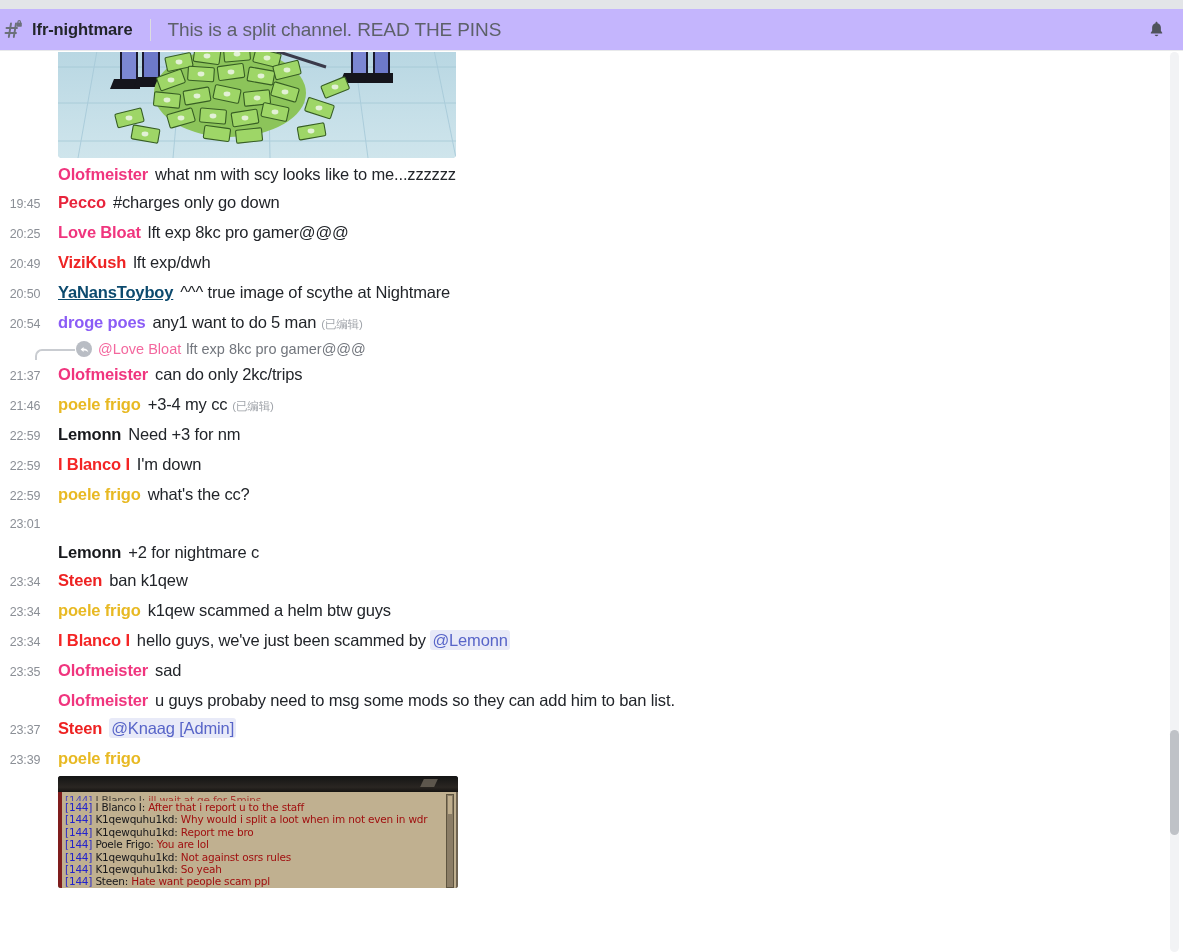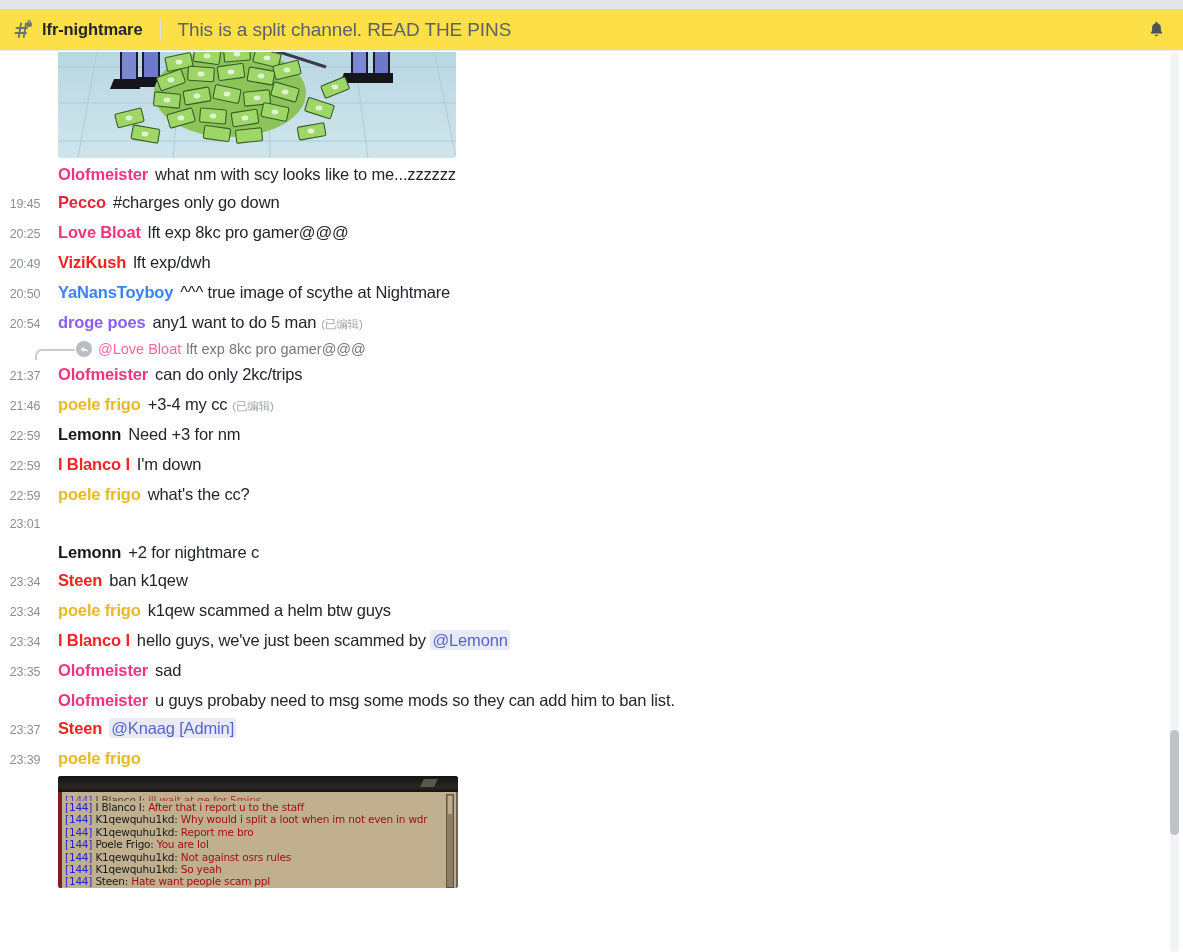--- a/index.html
+++ b/index.html
@@ -15,24 +15,24 @@
 
   
   .top-strip {
     position:absolute; top:0; left:0; width:1183px; height:9px;
     background:#e3e5e8;
   }
 
   
   .chan-header {
     position:absolute; top:9px; left:0; width:1183px; height:42px;
-    background:#fde047;
+    background:#c4b5fd;
     border-bottom:1px solid #e8e9eb;
     display:flex; align-items:center;
-    padding-left:10px;
+    padding-left:0;
   }
   .chan-icon { width:26px; height:26px; flex:0 0 26px; position:relative; margin-right:4px;
                display:flex; align-items:center; justify-content:center; }
   .chan-title {
     font-size:16.5px; font-weight:bold; color:#22252a; letter-spacing:-0.1px;
     margin-left:2px; white-space:nowrap;
   }
   .chan-div {
     width:1px; height:22px; background:#dcdde0; margin:0 16px 0 18px; flex:0 0 1px;
   }
@@ -284,21 +284,21 @@
           <div class="row">
             <span class="ts">20:25</span>
             <div class="body"><span class="uname" style="color: rgb(240, 53, 126);">Love Bloat</span><span class="mtext">lft exp 8kc pro gamer@@@</span></div>
           </div>
           <div class="row">
             <span class="ts">20:49</span>
             <div class="body"><span class="uname" style="color: rgb(238, 36, 36);">ViziKush</span><span class="mtext">lft exp/dwh</span></div>
           </div>
           <div class="row">
             <span class="ts">20:50</span>
-            <div class="body"><span class="uname" style="color: #3b82f6;">YaNansToyboy</span><span class="mtext">^^^ true image of scythe at Nightmare</span></div>
+            <div class="body"><span class="uname" style="color: #0c4a6e; text-decoration: underline;">YaNansToyboy</span><span class="mtext">^^^ true image of scythe at Nightmare</span></div>
           </div>
           <div class="row">
             <span class="ts">20:54</span>
             <div class="body"><span class="uname" style="color: #8b5cf6;">droge poes</span><span class="mtext">any1 want to do 5 man</span><span class="edited">(已编辑)</span></div>
           </div>
           <div class="reply-wrap">
             <div class="reply-spine"></div>
             <div class="reply-avatar">
               <svg width="11" height="11" viewBox="0 0 24 24" fill="#ffffff">
                 <path d="M10 6.5 L3.5 12 L10 17.5 v-3.2 c5 0 8 1.3 10.5 4.2 -1-5.8-4.6-8.7-10.5-8.8z"></path>

